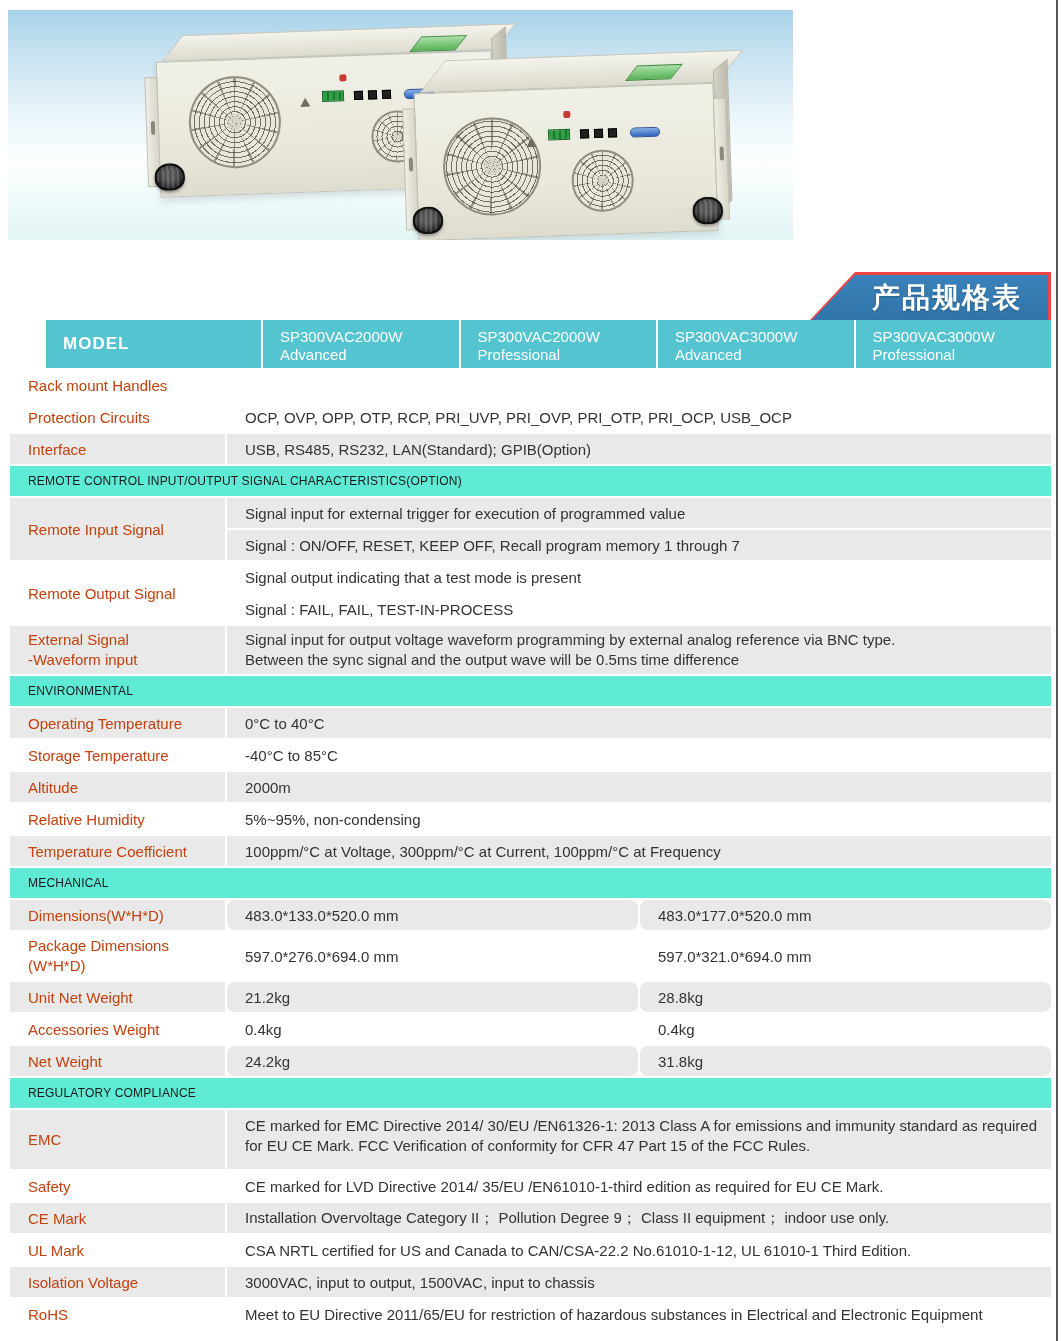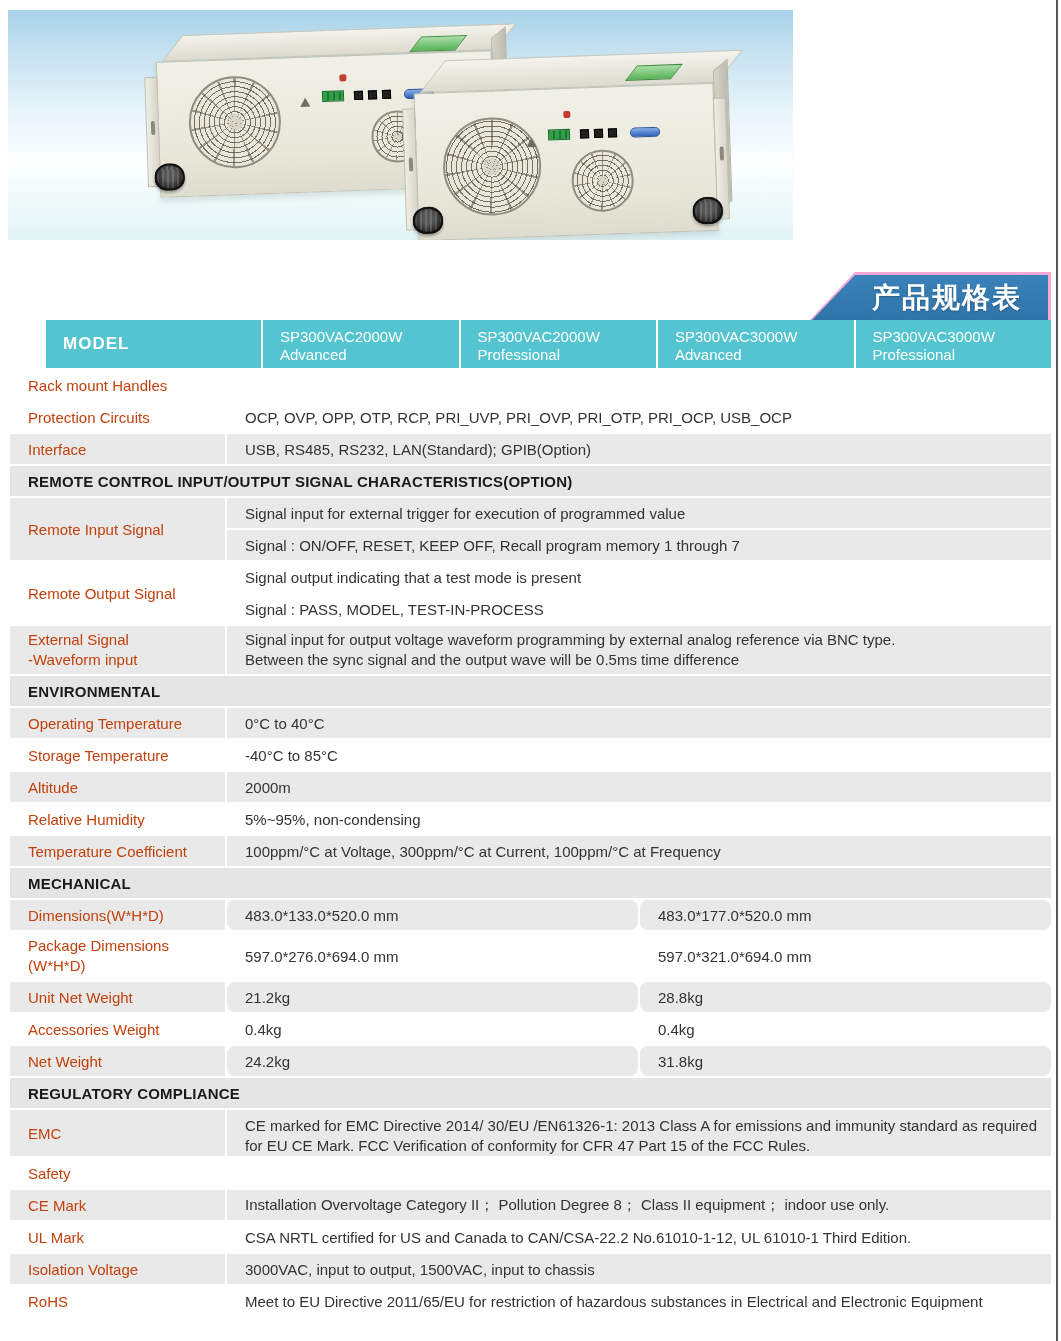--- a/index.html
+++ b/index.html
@@ -59,45 +59,45 @@
     border-radius:48% 48% 44% 44%; box-shadow:inset 0 0 0 2px #101010, 0 2px 3px rgba(0,0,0,.35); }
   .knob::after { content:""; position:absolute; inset:2px;
     background:repeating-linear-gradient(90deg, rgba(255,255,255,.14) 0 2px, rgba(0,0,0,0) 2px 5px); border-radius:50%; }
   .knob-l { left:-6px; } .knob-r { right:-6px; }
   .warn-tri { position:absolute; width:0; height:0; border-left:5px solid rgba(0,0,0,0);
     border-right:5px solid rgba(0,0,0,0); border-bottom:9px solid #6f6d60; }
   .dev-a .warn-tri { left:142px; top:40px; } .dev-b .warn-tri { left:110px; top:48px; }
 
   
   .banner { position:absolute; top:272px; right:10px; width:241px; height:48px;
-    background:#f9a8d4; clip-path:polygon(45px 0, 100% 0, 100% 100%, 0 100%);text-align:right; }
+    background:#ef4444; clip-path:polygon(45px 0, 100% 0, 100% 100%, 0 100%);text-align:right; }
   .banner-inner { position:absolute; left:2px; right:3px; top:3px; bottom:0;
     background:linear-gradient(180deg,#3a82ba,#2f74a9); clip-path:polygon(43px 0, 100% 0, 100% 100%, 0 100%);
     display:flex; align-items:center; justify-content:center; padding-left:34px; }
   .banner-inner span { color:#fff; font-size:28px; font-weight:bold; letter-spacing:2px;
     text-shadow:0 1px 2px rgba(0,0,0,.25); }
 
   
   .spec-table { position:absolute; left:10px; top:320px; width:1041px; }
   .thead { display:grid; grid-template-columns:215px repeat(4,1fr); column-gap:2px; margin-bottom:2px;margin-left:36px; }
   .th { background:#54c4d1; color:#fff; min-height:48px; display:flex; flex-direction:column; justify-content:flex-end;
     padding:4px 8px 4px 17px; font-size:15px; line-height:18px; }
   .th.model-th { justify-content:center; }
   .th.model-th span { font-size:17px; font-weight:bold; letter-spacing:1px; }
 
   .row { display:grid; grid-template-columns:215px 1fr; column-gap:2px; margin-bottom:2px; }
   .cell { min-height:30px; display:flex; align-items:center; padding:4px 8px 4px 18px;
     font-size:15px; color:#333; background:#fff; }
   .row.g .cell { background:#e9e9e9; }
   .cell.label { color:#c2410c; }
   .cell.two-line { flex-direction:column; align-items:flex-start; justify-content:center; line-height:20px; }
-  .cell.value.wrap { display:block; padding-top:6px; padding-bottom:0; line-height:20px; }
-
-  .row.section .sec { grid-column:1 / -1; background:#e5e5e5; font-weight:bold; color:#1a1a1a; min-height:30px;
-    display:flex; align-items:center; padding-left:18px; font-size:15px; letter-spacing:.2px; }
+  .cell.value.wrap { display:block; padding-top:6px; padding-bottom:13px; line-height:20px; }
+
+  .row.section .sec { grid-column:1 / -1; background:#5eead4; font-weight:normal; color:#1a1a1a; min-height:30px;
+    display:flex; align-items:center; padding-left:18px; font-size:12px; letter-spacing:.2px; }
 
   .row.block { grid-auto-rows:minmax(29px,auto); row-gap:2px; }
   .row.block .label { grid-row:1 / span 2; }
 
   .valwrap { display:grid; grid-template-columns:1fr 1fr; column-gap:2px; }
   .valwrap .cell { height:100%;border-radius:8px; }
 </style>
 </head>
 <body>
 
@@ -195,21 +195,21 @@
 
   <div class="row block g">
     <div class="cell label">Remote Input Signal</div>
     <div class="cell value">Signal input for external trigger for execution of programmed value</div>
     <div class="cell value">Signal : ON/OFF, RESET, KEEP OFF, Recall program memory 1 through 7</div>
   </div>
 
   <div class="row block w">
     <div class="cell label">Remote Output Signal</div>
     <div class="cell value">Signal output indicating that a test mode is present</div>
-    <div class="cell value">Signal : PASS, MODEL, TEST-IN-PROCESS</div>
+    <div class="cell value">Signal : FAIL, FAIL, TEST-IN-PROCESS</div>
   </div>
 
   <div class="row g">
     <div class="cell label two-line">
       <span>External Signal</span>
       <span>-Waveform input</span>
     </div>
     <div class="cell value two-line">
       <span>Signal input for output voltage waveform programming by external analog reference via BNC type.</span>
       <span>Between the sync signal and the output wave will be 0.5ms time difference</span>
@@ -296,25 +296,26 @@
     <div class="cell sec">REGULATORY COMPLIANCE</div>
   </div>
 
   <div class="row g">
     <div class="cell label">EMC</div>
     <div class="cell value wrap">CE marked for EMC Directive 2014/ 30/EU /EN61326-1: 2013 Class A for emissions and immunity standard as required for EU CE Mark. FCC Verification of conformity for CFR 47 Part 15 of the FCC Rules.</div>
   </div>
 
   <div class="row w">
     <div class="cell label">Safety</div>
+    <div class="cell value">CE marked for LVD Directive 2014/ 35/EU /EN61010-1-third edition as required for EU CE Mark.</div>
   </div>
 
   <div class="row g">
     <div class="cell label">CE Mark</div>
-    <div class="cell value">Installation Overvoltage Category II； Pollution Degree 8； Class II equipment； indoor use only.</div>
+    <div class="cell value">Installation Overvoltage Category II； Pollution Degree 9； Class II equipment； indoor use only.</div>
   </div>
 
   <div class="row w">
     <div class="cell label">UL Mark</div>
     <div class="cell value">CSA NRTL certified for US and Canada to CAN/CSA-22.2 No.61010-1-12, UL 61010-1 Third Edition.</div>
   </div>
 
   <div class="row g">
     <div class="cell label">Isolation Voltage</div>
     <div class="cell value">3000VAC, input to output, 1500VAC, input to chassis</div>

